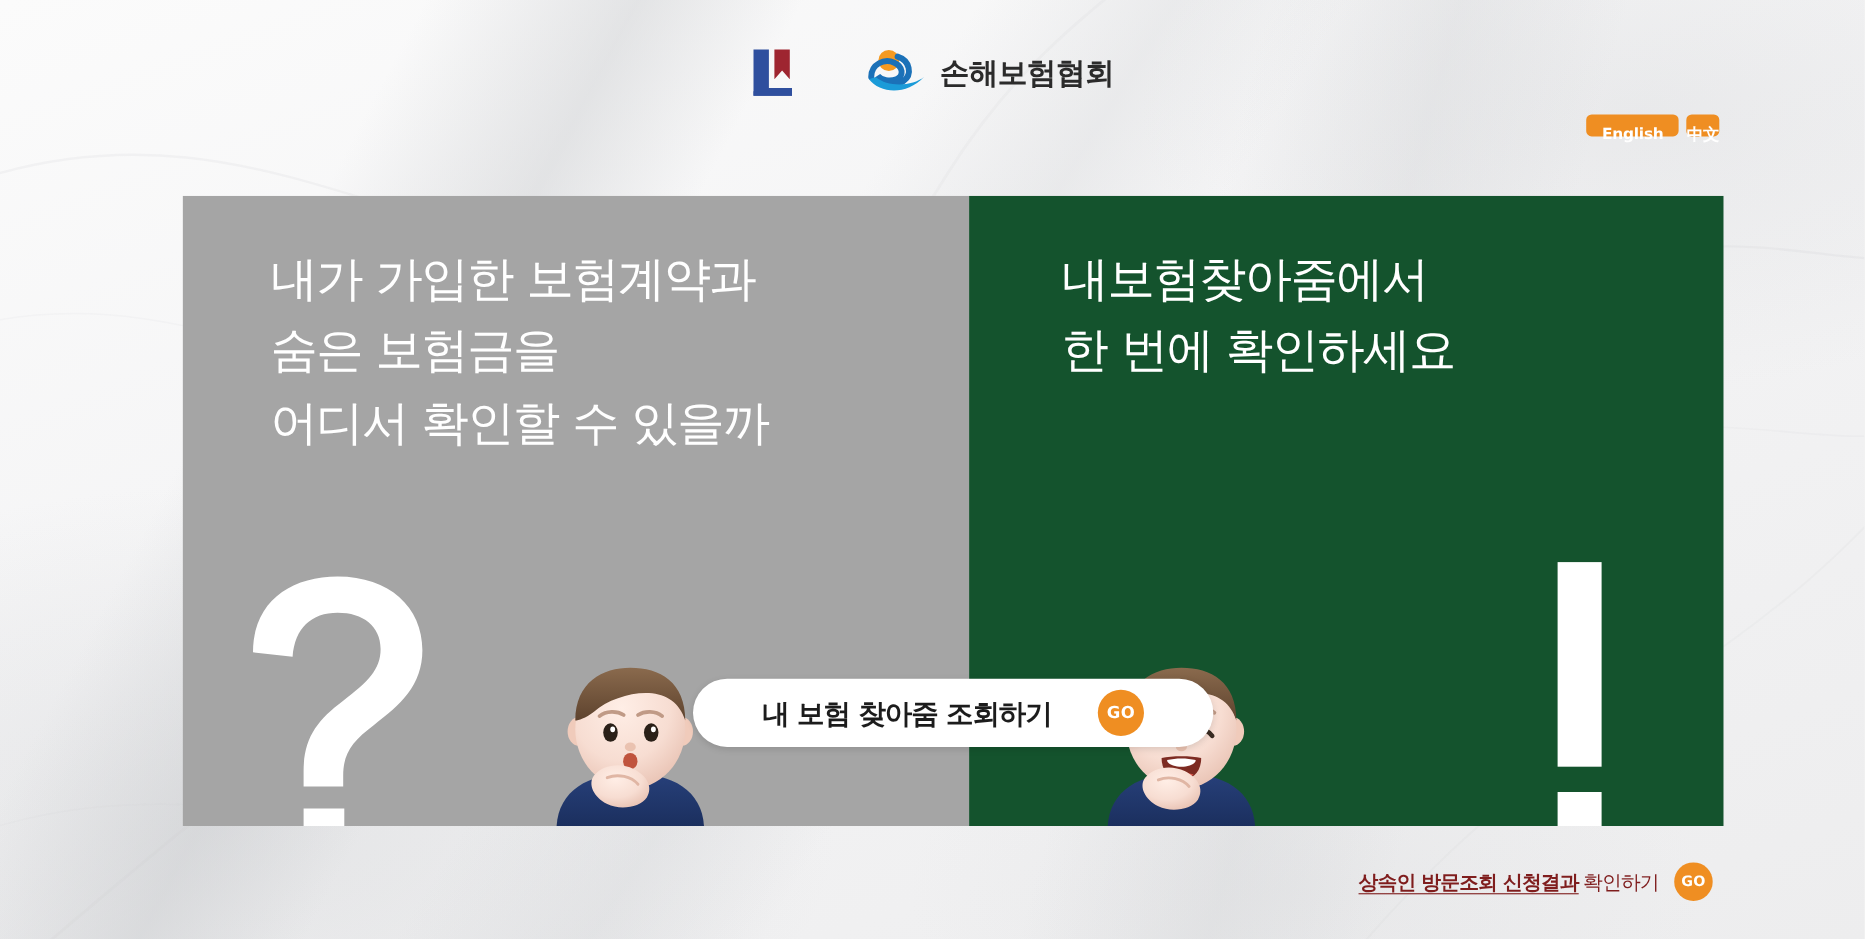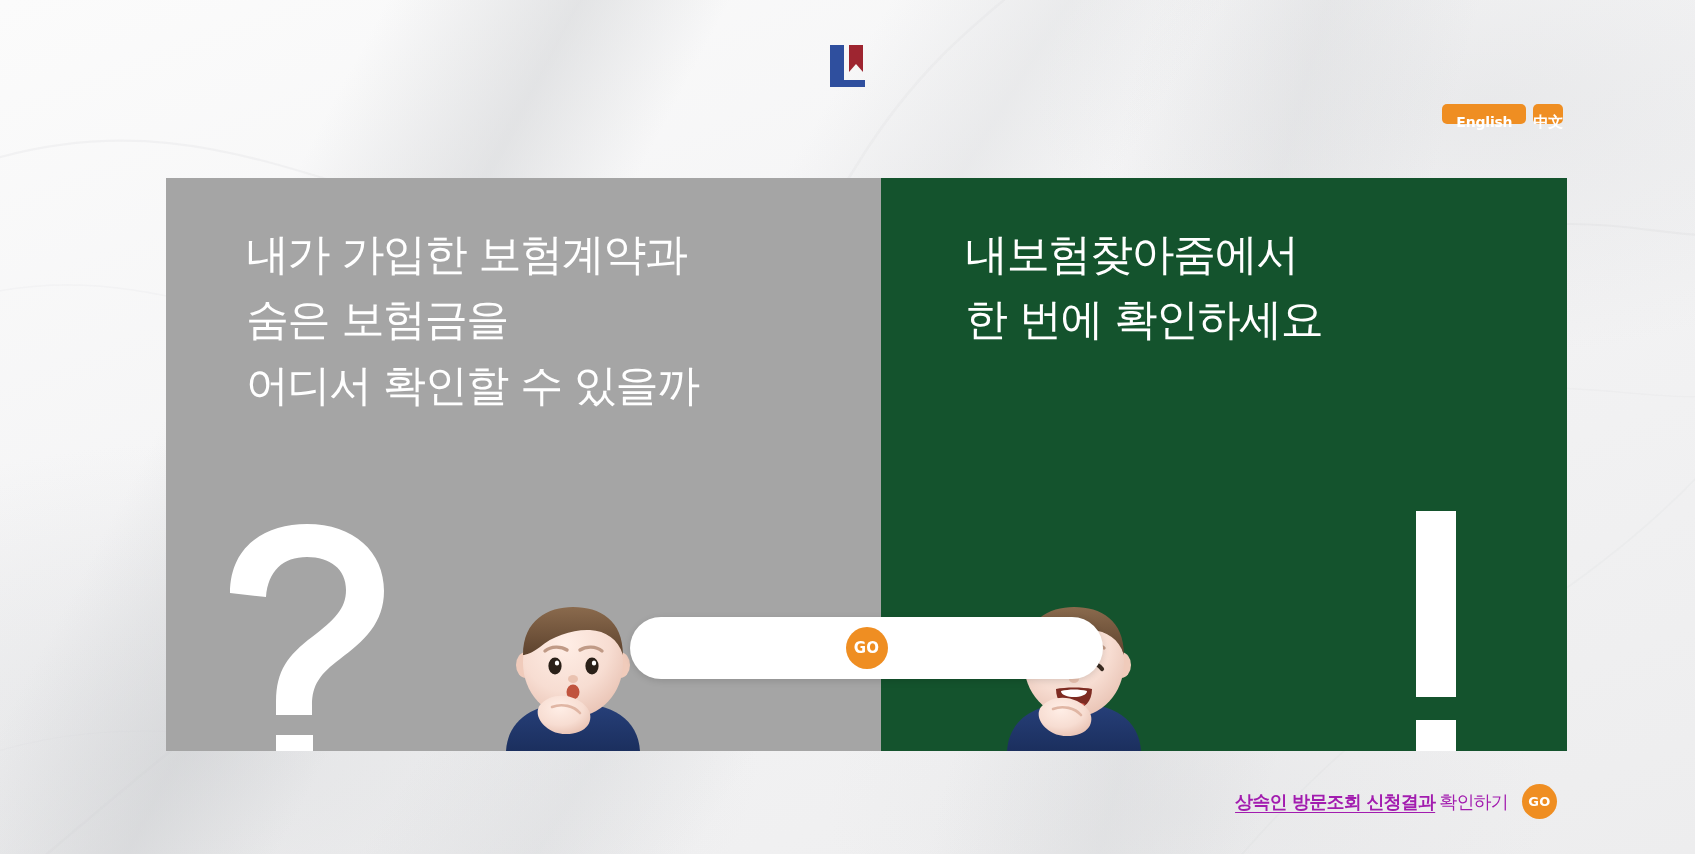--- a/index.html
+++ b/index.html
@@ -127,21 +127,21 @@
     font-family:"DejaVu Sans","Liberation Sans",sans-serif;
     flex:0 0 auto;
   }
 
   
   .bottom-link{
     position:absolute; right:138px; top:784px;
     display:flex; align-items:center; gap:14px; z-index:6; cursor:pointer;
   }
   .bl-text{
-    font-size:18px; letter-spacing:-.8px; color:#a21caf;
+    font-size:18px; letter-spacing:-.8px; color:#7f1d1d;
     font-family:"DejaVu Sans","Liberation Sans",sans-serif;
   }
   .bl-strong{ font-weight:700; text-decoration:underline; text-underline-offset:4px; }
   .bl-rest{ font-weight:400; margin-left:4px; }
   .go-badge.small{ width:35px; height:35px; font-size:13px; }
 </style>
 </head>
 <body>
 
 <div class="page-bg">
@@ -159,20 +159,30 @@
   <div class="logo">
     <span class="klia-mark">
       <svg viewBox="0 0 42 48" width="42" height="48">
         <path d="M3 3 H17 V38 H38 V45 H3 Z" fill="#2f4f9e"></path>
         <path d="M22 3 H36 L36 30 L29 22 L22 30 Z" fill="#9e2530"></path>
         <path d="M3 41 H38 V45 H3 Z" fill="#2f4f9e"></path>
       </svg>
     </span>
   </div>
 
+  <div class="logo">
+    <span class="gia-mark">
+      <svg viewBox="0 0 58 44" width="58" height="44">
+        <circle cx="22" cy="11" r="9.5" fill="#f59a21"></circle>
+        <path d="M6 26 C6 14 18 9 27 13 C35 16.5 36 25 29 28 C23 30.5 15 29 12 25 C16 33 28 35 35 30 C44 23.5 41 11 30 7.5" fill="none" stroke="#1b71b8" stroke-width="5.4" stroke-linecap="round"></path>
+        <path d="M4 28 C14 41 38 43 54 26 C44 34 22 36 10 26 Z" fill="#1b9bd8"></path>
+      </svg>
+    </span>
+    <span class="gia-ko">손해보험협회</span>
+  </div>
 
 </div>
 
 <div class="lang-bar">
   <button class="lang-btn">English</button>
   <button class="lang-btn cn">中文</button>
 </div>
 
 <div class="banner">
 
@@ -268,20 +278,21 @@
         <path d="M78 88 C86 86 96 86 104 88 C104 92 97 94 91 94 C85 94 78 92 78 88 Z" fill="#ffffff"></path>
         <path d="M80 101 C86 99 96 99 102 101 C99 105 83 105 80 101 Z" fill="#d8584c"></path>
         <path d="M58 104 C66 94 82 92 94 98 C106 104 112 114 106 124 C100 133 82 136 70 130 C58 124 52 112 58 104 Z" fill="url(#skinR)"></path>
         <path d="M70 106 C80 102 92 105 98 112" stroke="#e0b6a4" stroke-width="2.6" fill="none" stroke-linecap="round"></path>
       </svg>
     </span>
   </div>
 </div>
 
 <button class="cta">
+  <span class="cta-label">내 보험 찾아줌 조회하기</span>
   <span class="go-badge">GO</span>
 </button>
 
 <div class="bottom-link">
   <span class="bl-text">
     <span class="bl-strong">상속인 방문조회 신청결과</span><span class="bl-rest">확인하기</span>
   </span>
   <span class="go-badge small">GO</span>
 </div>
 

